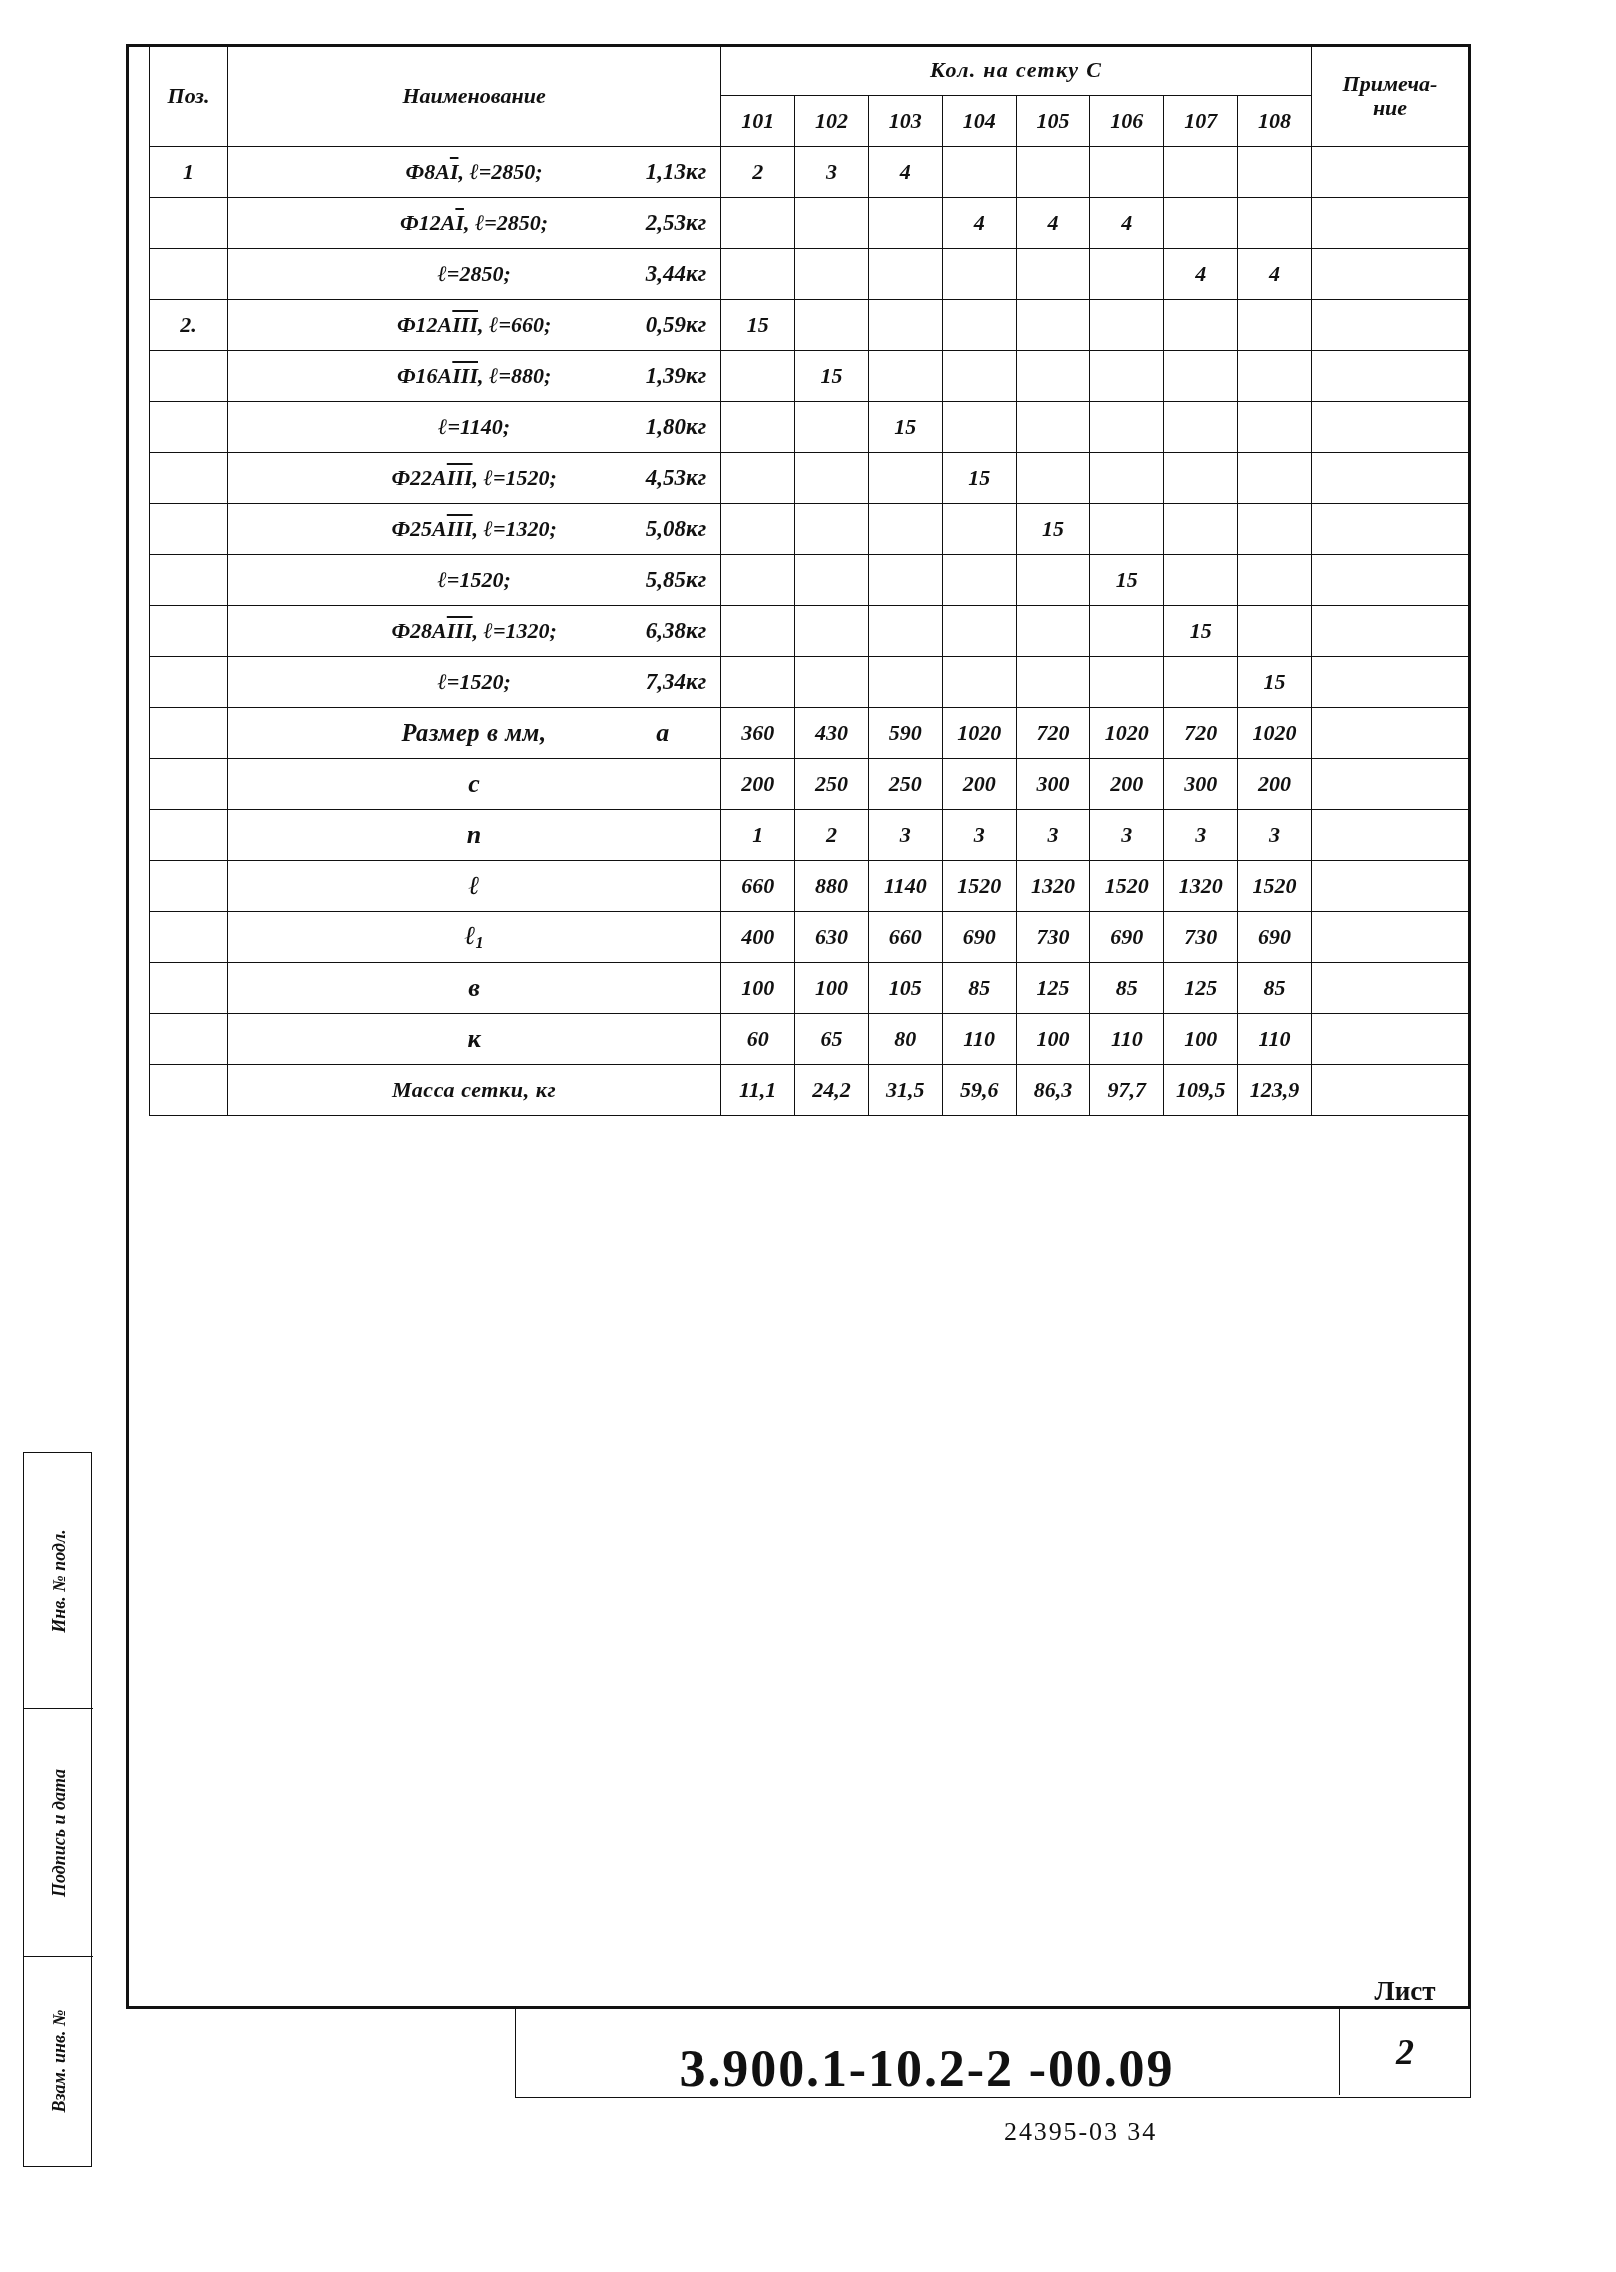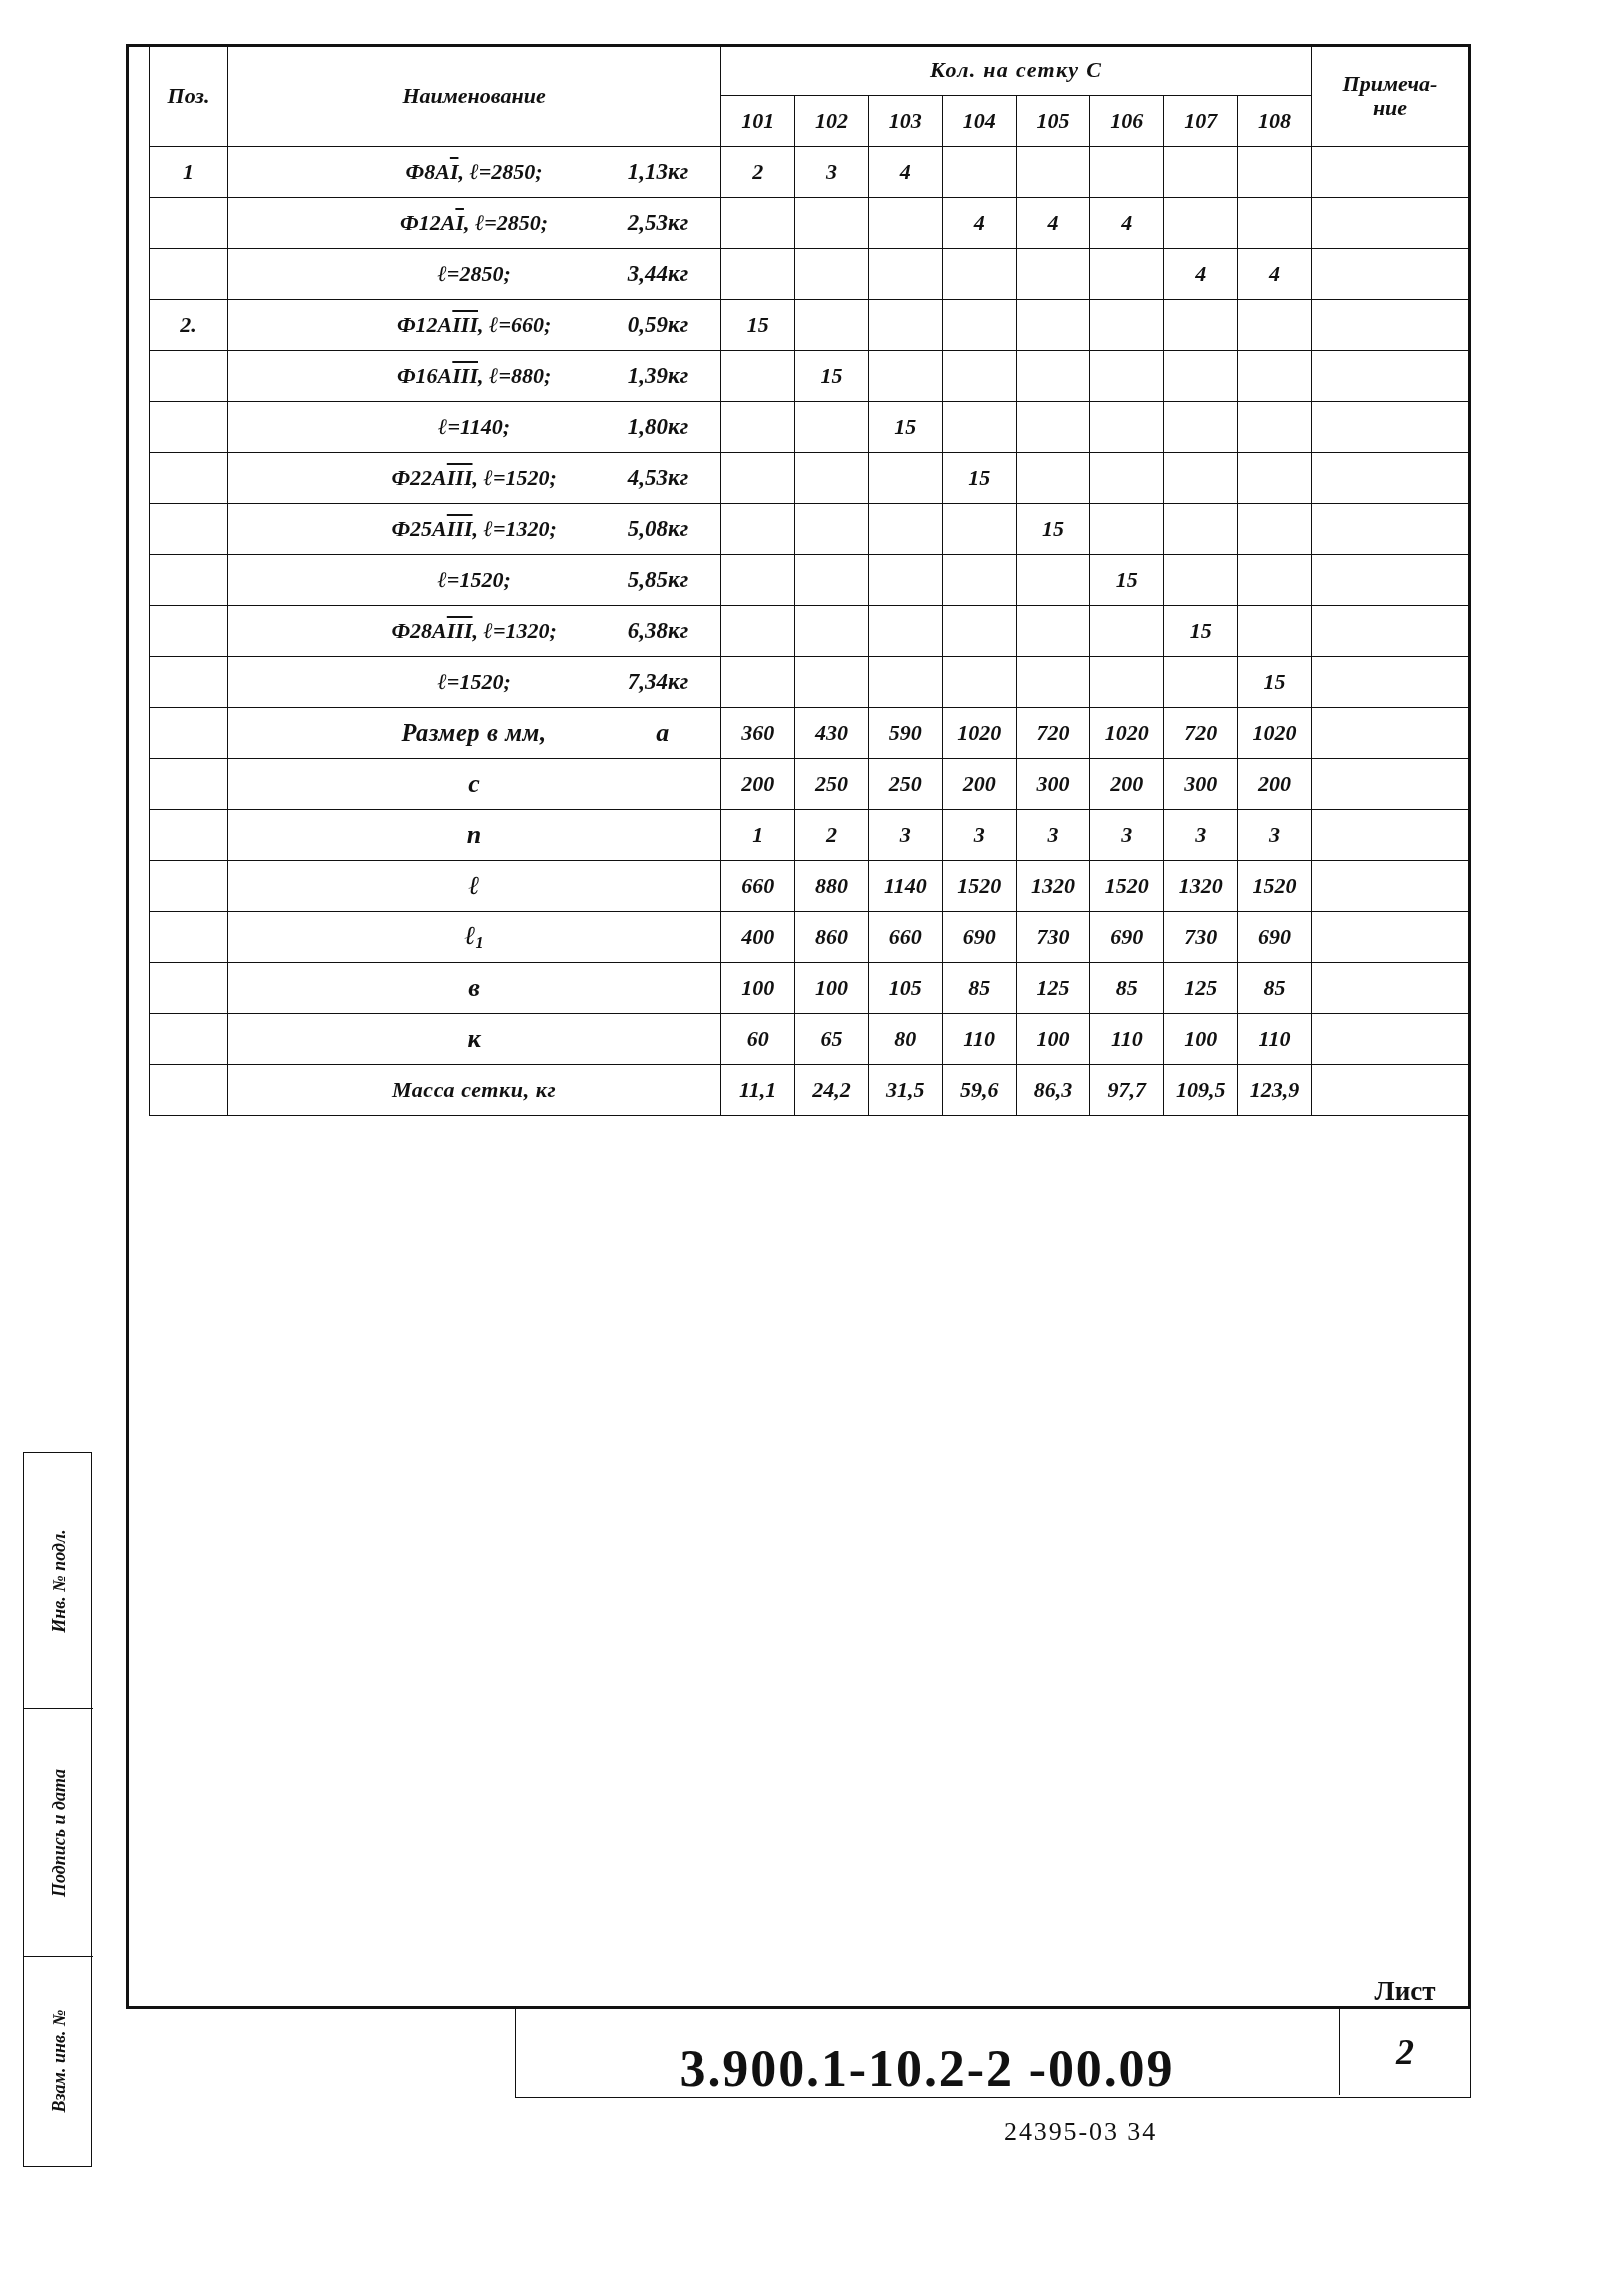--- a/index.html
+++ b/index.html
@@ -82,21 +82,21 @@
     text-align: left;
     padding-left: 16.7px;
     font-size: 23px;
     white-space: nowrap;
   }
   .name-cell .lbl {
     display: inline-block;
   }
   .name-cell .mass {
     position: absolute;
-    right: 32px;
+    right: 14px;
     top: 50%;
     transform: translateY(-50%);
     font-size: 23px;
   }
   .name-cell.indent { padding-left: 62px; }
   .param-cell {
     text-align: right;
     padding-right: 16.7px;
     font-size: 26px;
   }
@@ -462,21 +462,21 @@
           <td class="num-sm">1320</td>
           <td class="num-sm">1520</td>
           <td class="num-sm">1320</td>
           <td class="num-sm">1520</td>
           <td></td>
         </tr>
         <tr>
           <td></td>
           <td class="param-cell"><span class="plabel">ℓ<sub>1</sub></span></td>
           <td class="num">400</td>
-          <td class="num">860</td>
+          <td class="num">630</td>
           <td class="num">660</td>
           <td class="num">690</td>
           <td class="num">730</td>
           <td class="num">690</td>
           <td class="num">730</td>
           <td class="num">690</td>
           <td></td>
         </tr>
         <tr>
           <td></td>

